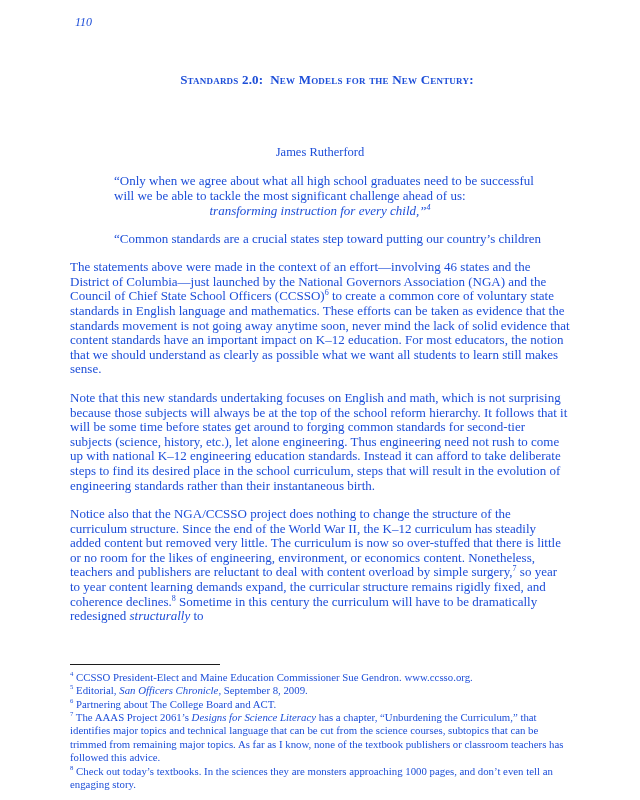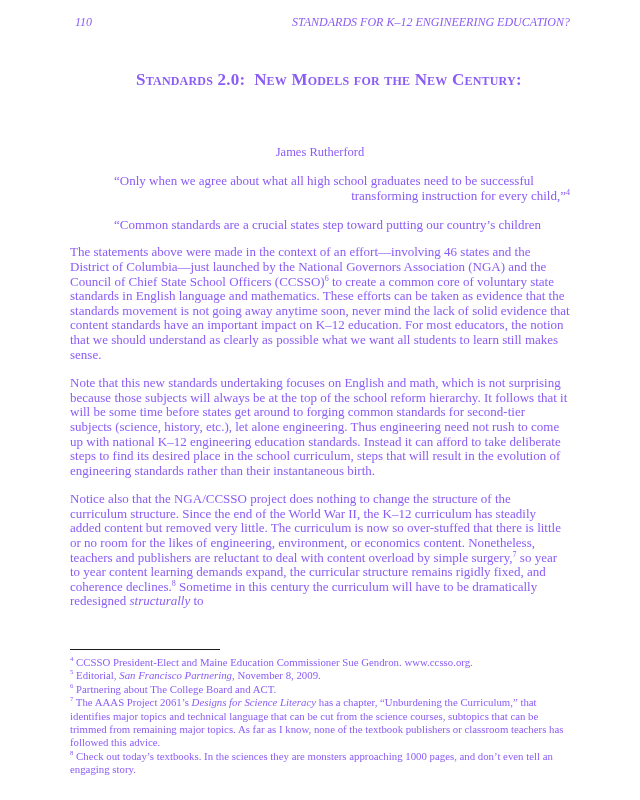--- a/index.html
+++ b/index.html
@@ -2,57 +2,57 @@
 <html><head>
 <meta charset="utf-8">
 <style>
   html, body { margin: 0; padding: 0; background: #ffffff; }
   .page {
     position: relative;
     width: 640px;
     height: 800px;
     box-sizing: border-box;
     background: #ffffff;
-    color: #8b5cf6;
+    color: #1d4ed8;
     font-family: "Liberation Serif", "DejaVu Serif", serif;
     padding: 15px 70px 0 70px;
     overflow: hidden;
   }
   .running-header {
     display: flex;
     justify-content: space-between;
     align-items: baseline;
     font-style: italic;
     font-size: 12px;
     line-height: 14px;
   }
   .page-num { padding-left: 5px; }
   .title-block {
     margin-top: 25px;
     text-align: center;
     font-weight: 700;
     font-variant: small-caps;
-    font-size: 17px;
+    font-size: 13px;
     line-height: 17px;
     letter-spacing: 0.2px;
     white-space: pre-wrap;
   }
   .author {
     margin-top: 23px;
     text-align: center;
     font-size: 12.5px;
     line-height: 15px;
   }
   .epigraph {
     margin-top: 14px;
     font-size: 13px;
     line-height: 14.8px;
   }
   .epigraph .line { padding-left: 44px; text-align: left; }
-  .epigraph .line.center { padding-left: 0; text-align: right; }
+  .epigraph .line.center { padding-left: 0; text-align: center; font-style: italic; }
   .body-copy { margin-top: 13px; }
   p.body-para {
     margin: 0 0 14px 0;
     font-size: 13px;
     line-height: 14.6px;
     text-align: left;
   }
   .footnotes {
     margin-top: 40px;
     font-size: 10.8px;
@@ -67,46 +67,46 @@
   sup { font-size: 0.62em; line-height: 0; vertical-align: super; }
   i { font-style: italic; }
 </style>
 </head>
 <body>
 
 <div class="page">
 
   <div class="running-header">
     <span class="page-num">110</span>
-    <span class="running-title">STANDARDS FOR K–12 ENGINEERING EDUCATION?</span>
   </div>
 
   <div class="title-block">
     <span>Standards 2.0:  New Models for the New Century:</span><br>
   </div>
 
   <div class="author">James Rutherford</div>
 
   <div class="epigraph">
     <div class="line"><span>“Only when we agree about what all high school graduates need to be successful</span></div>
+    <div class="line"><span>will we be able to tackle the most significant challenge ahead of us:</span></div>
     <div class="line center"><span>transforming instruction for every child,”</span><sup>4</sup></div>
   </div>
 
   <div class="epigraph">
     <div class="line"><span>“Common standards are a crucial states step toward putting our country’s children</span></div>
   </div>
 
   <div class="body-copy">
     <p class="body-para"><span>The statements above were made in the context of an effort—involving 46 states and the District of Columbia—just launched by the National Governors Association (NGA) and the Council of Chief State School Officers (CCSSO)</span><sup>6</sup><span> to create a common core of voluntary state standards in English language and mathematics. These efforts can be taken as evidence that the standards movement is not going away anytime soon, never mind the lack of solid evidence that content standards have an important impact on K–12 education. For most educators, the notion that we should understand as clearly as possible what we want all students to learn still makes sense.</span></p>
     <p class="body-para"><span>Note that this new standards undertaking focuses on English and math, which is not surprising because those subjects will always be at the top of the school reform hierarchy. It follows that it will be some time before states get around to forging common standards for second-tier subjects (science, history, etc.), let alone engineering. Thus engineering need not rush to come up with national K–12 engineering education standards. Instead it can afford to take deliberate steps to find its desired place in the school curriculum, steps that will result in the evolution of engineering standards rather than their instantaneous birth.</span></p>
     <p class="body-para"><span>Notice also that the NGA/CCSSO project does nothing to change the structure of the curriculum structure. Since the end of the World War II, the K–12 curriculum has steadily added content but removed very little. The curriculum is now so over-stuffed that there is little or no room for the likes of engineering, environment, or economics content. Nonetheless, teachers and publishers are reluctant to deal with content overload by simple surgery,</span><sup>7</sup><span> so year to year content learning demands expand, the curricular structure remains rigidly fixed, and coherence declines.</span><sup>8</sup><span> Sometime in this century the curriculum will have to be dramatically redesigned </span><i>structurally</i><span> to</span></p>
   </div>
 
   <div class="footnotes">
     <div class="fn-rule"></div>
     <div class="footnote"><sup>4</sup><span> CCSSO President-Elect and Maine Education Commissioner Sue Gendron. www.ccsso.org.</span></div>
-    <div class="footnote"><sup>5</sup><span> Editorial, </span><i>San Francisco Partnering</i><span>, November 8, 2009.</span></div>
+    <div class="footnote"><sup>5</sup><span> Editorial, </span><i>San Officers Chronicle</i><span>, September 8, 2009.</span></div>
     <div class="footnote"><sup>6</sup><span> Partnering about The College Board and ACT.</span></div>
     <div class="footnote"><sup>7</sup><span> The AAAS Project 2061’s </span><i>Designs for Science Literacy</i><span> has a chapter, “Unburdening the Curriculum,” that identifies major topics and technical language that can be cut from the science courses, subtopics that can be trimmed from remaining major topics. As far as I know, none of the textbook publishers or classroom teachers has followed this advice.</span></div>
     <div class="footnote"><sup>8</sup><span> Check out today’s textbooks. In the sciences they are monsters approaching 1000 pages, and don’t even tell an engaging story.</span></div>
   </div>
 
 </div>
 
 </body></html>

